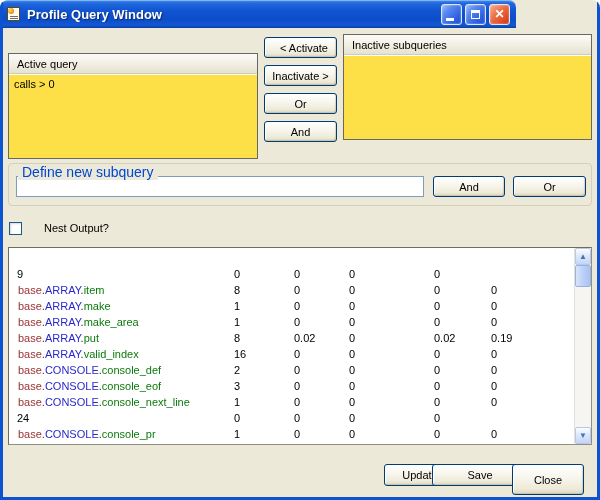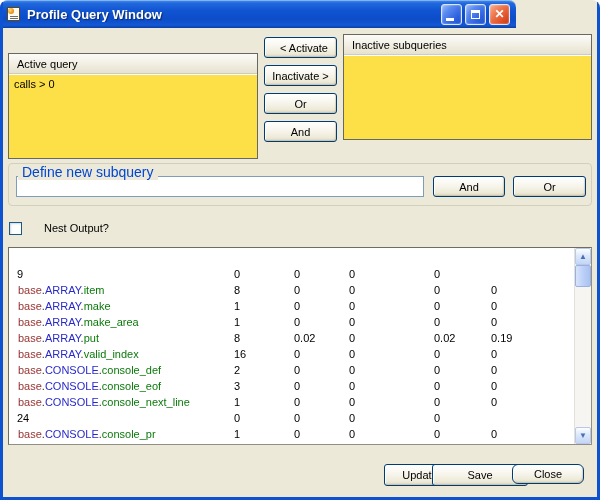--- a/index.html
+++ b/index.html
@@ -246,16 +246,16 @@
       </div>
       <div class="sthumb"></div>
       <div class="sbtn down">
         <span>▼</span>
       </div>
     </div>
   </div>
 
   <button class="xpbtn" style="left:352px;top:464px;width:72px;height:22px;margin-left:32px;">Update</button>
   <button class="xpbtn" style="left:432px;top:464px;width:96px;height:22px;">Save</button>
-  <button class="xpbtn" style="left:512px;top:464px;width:72px;height:20px;border-radius:6px;">Close</button>
+  <button class="xpbtn" style="left:512px;top:464px;width:72px;height:31px;">Close</button>
 
   <div class="frame"></div>
 </div>
 
 </body></html>

